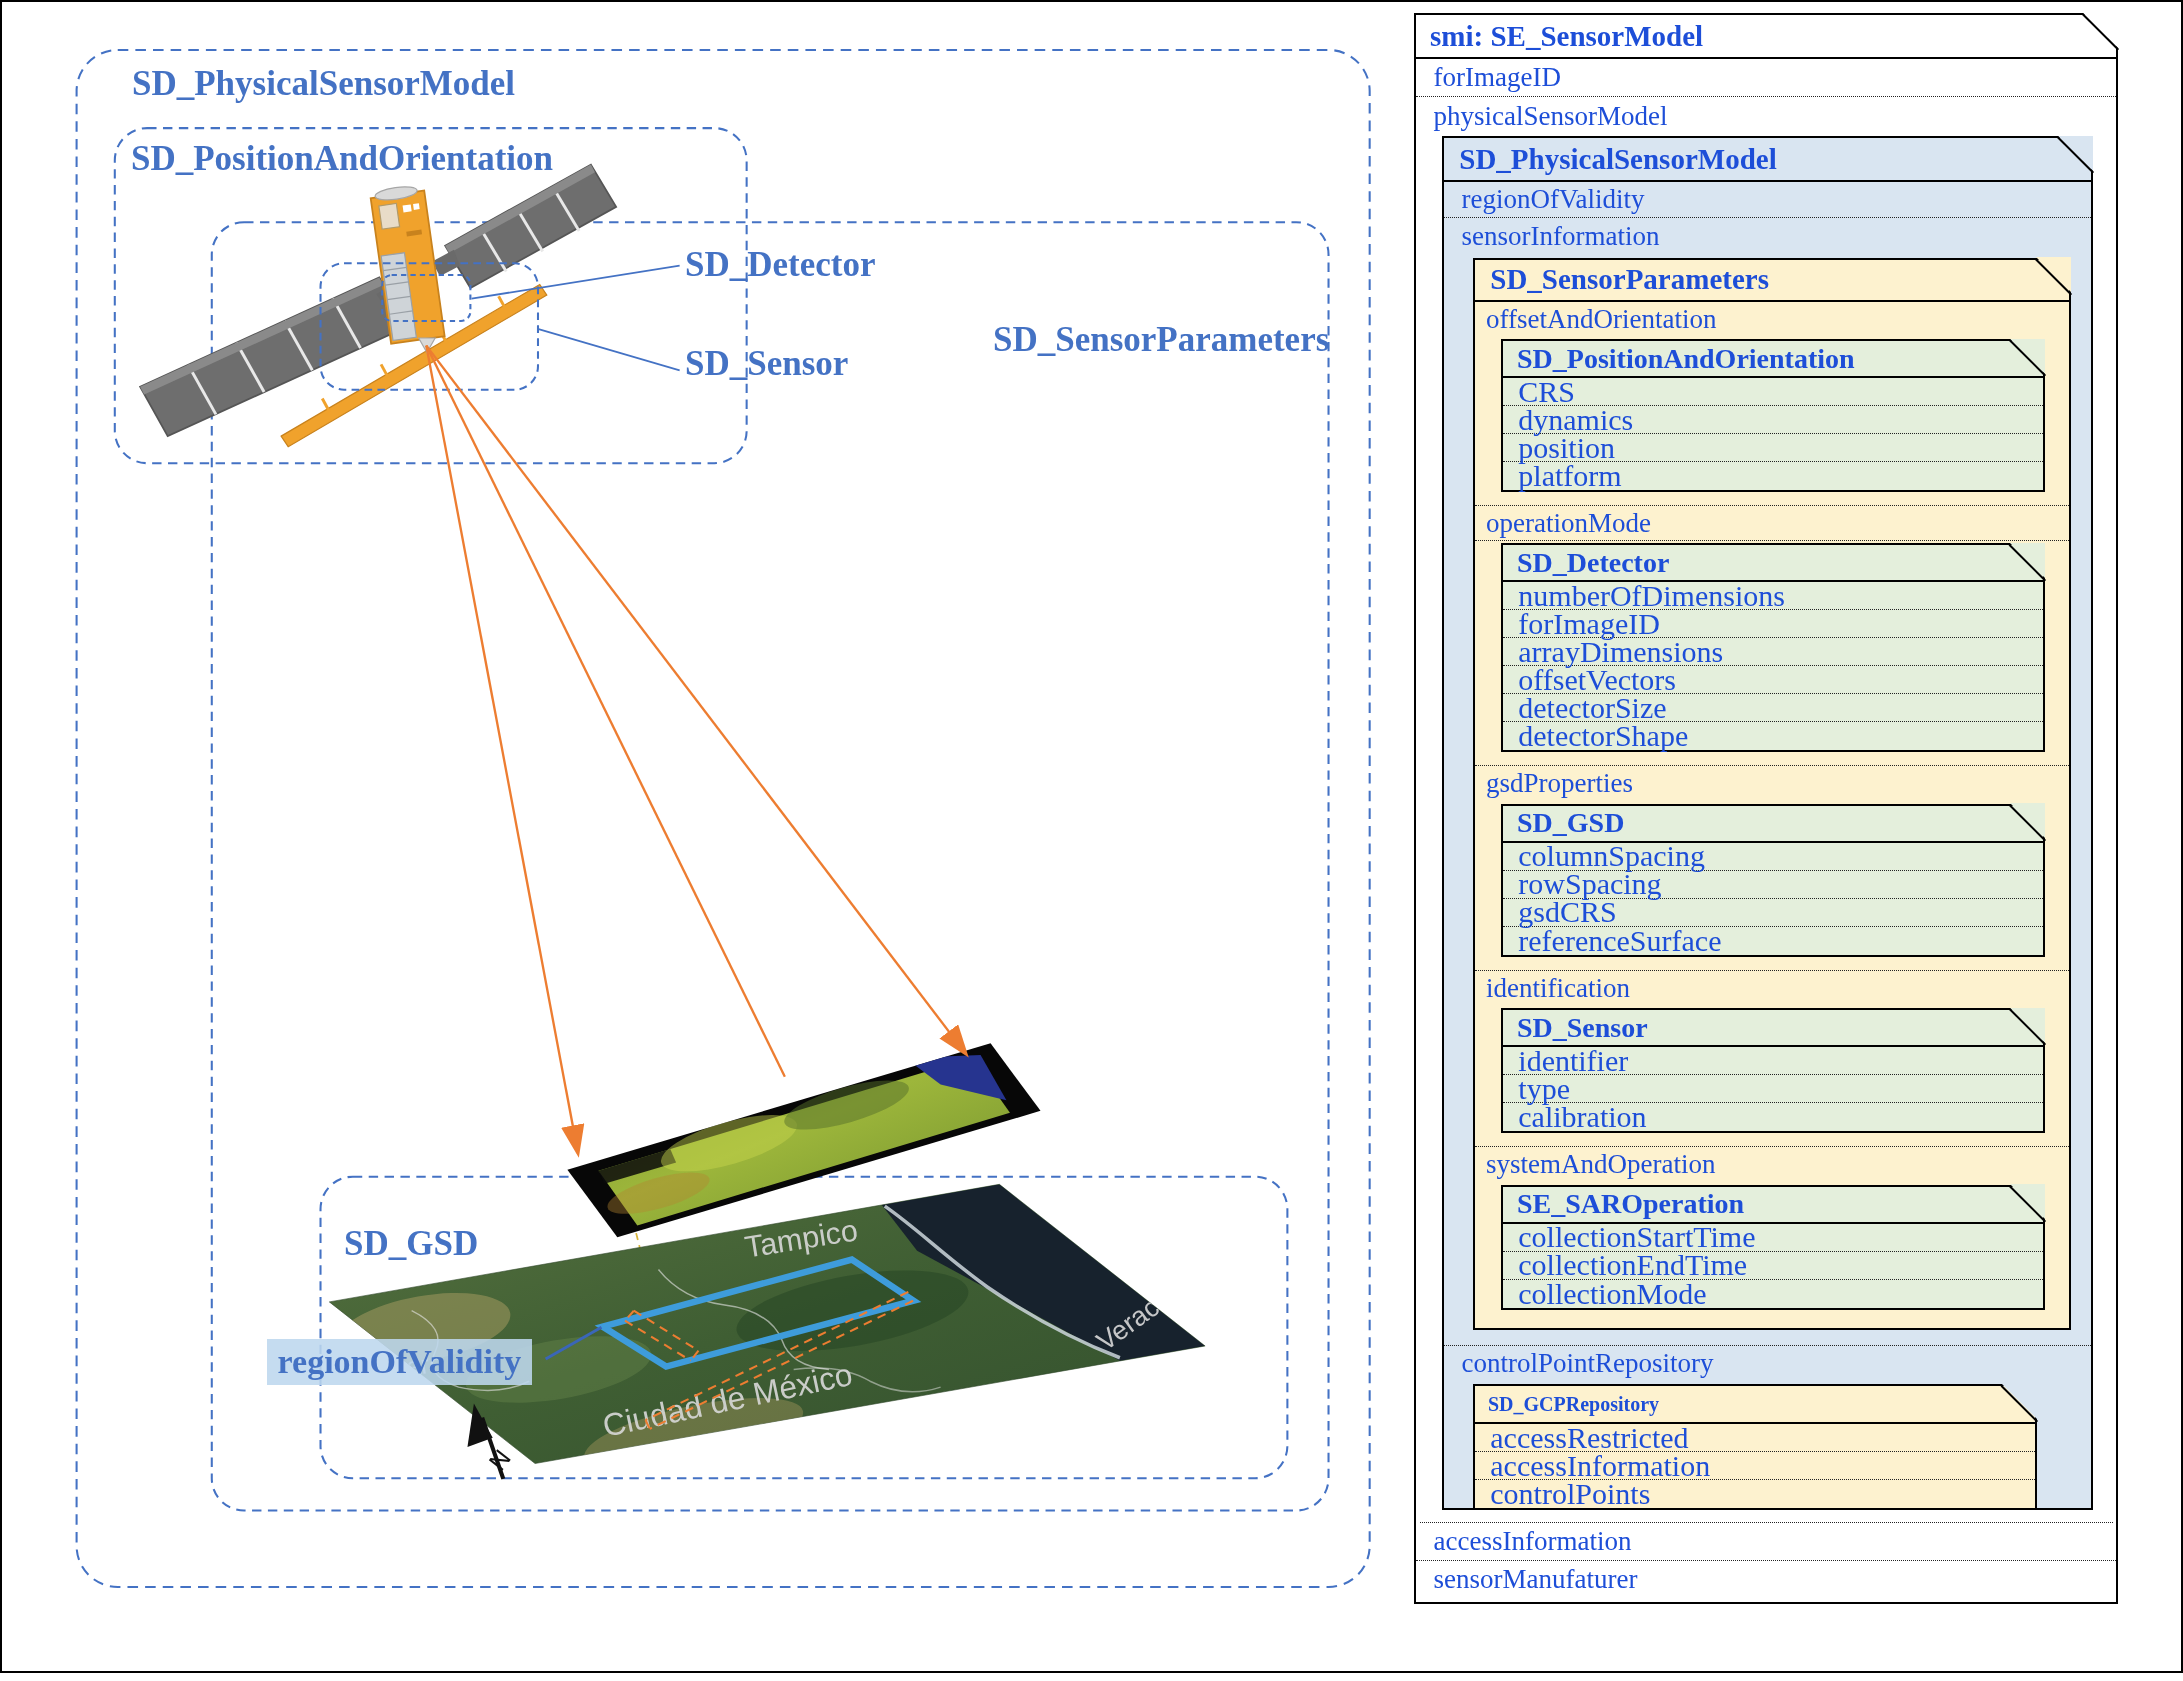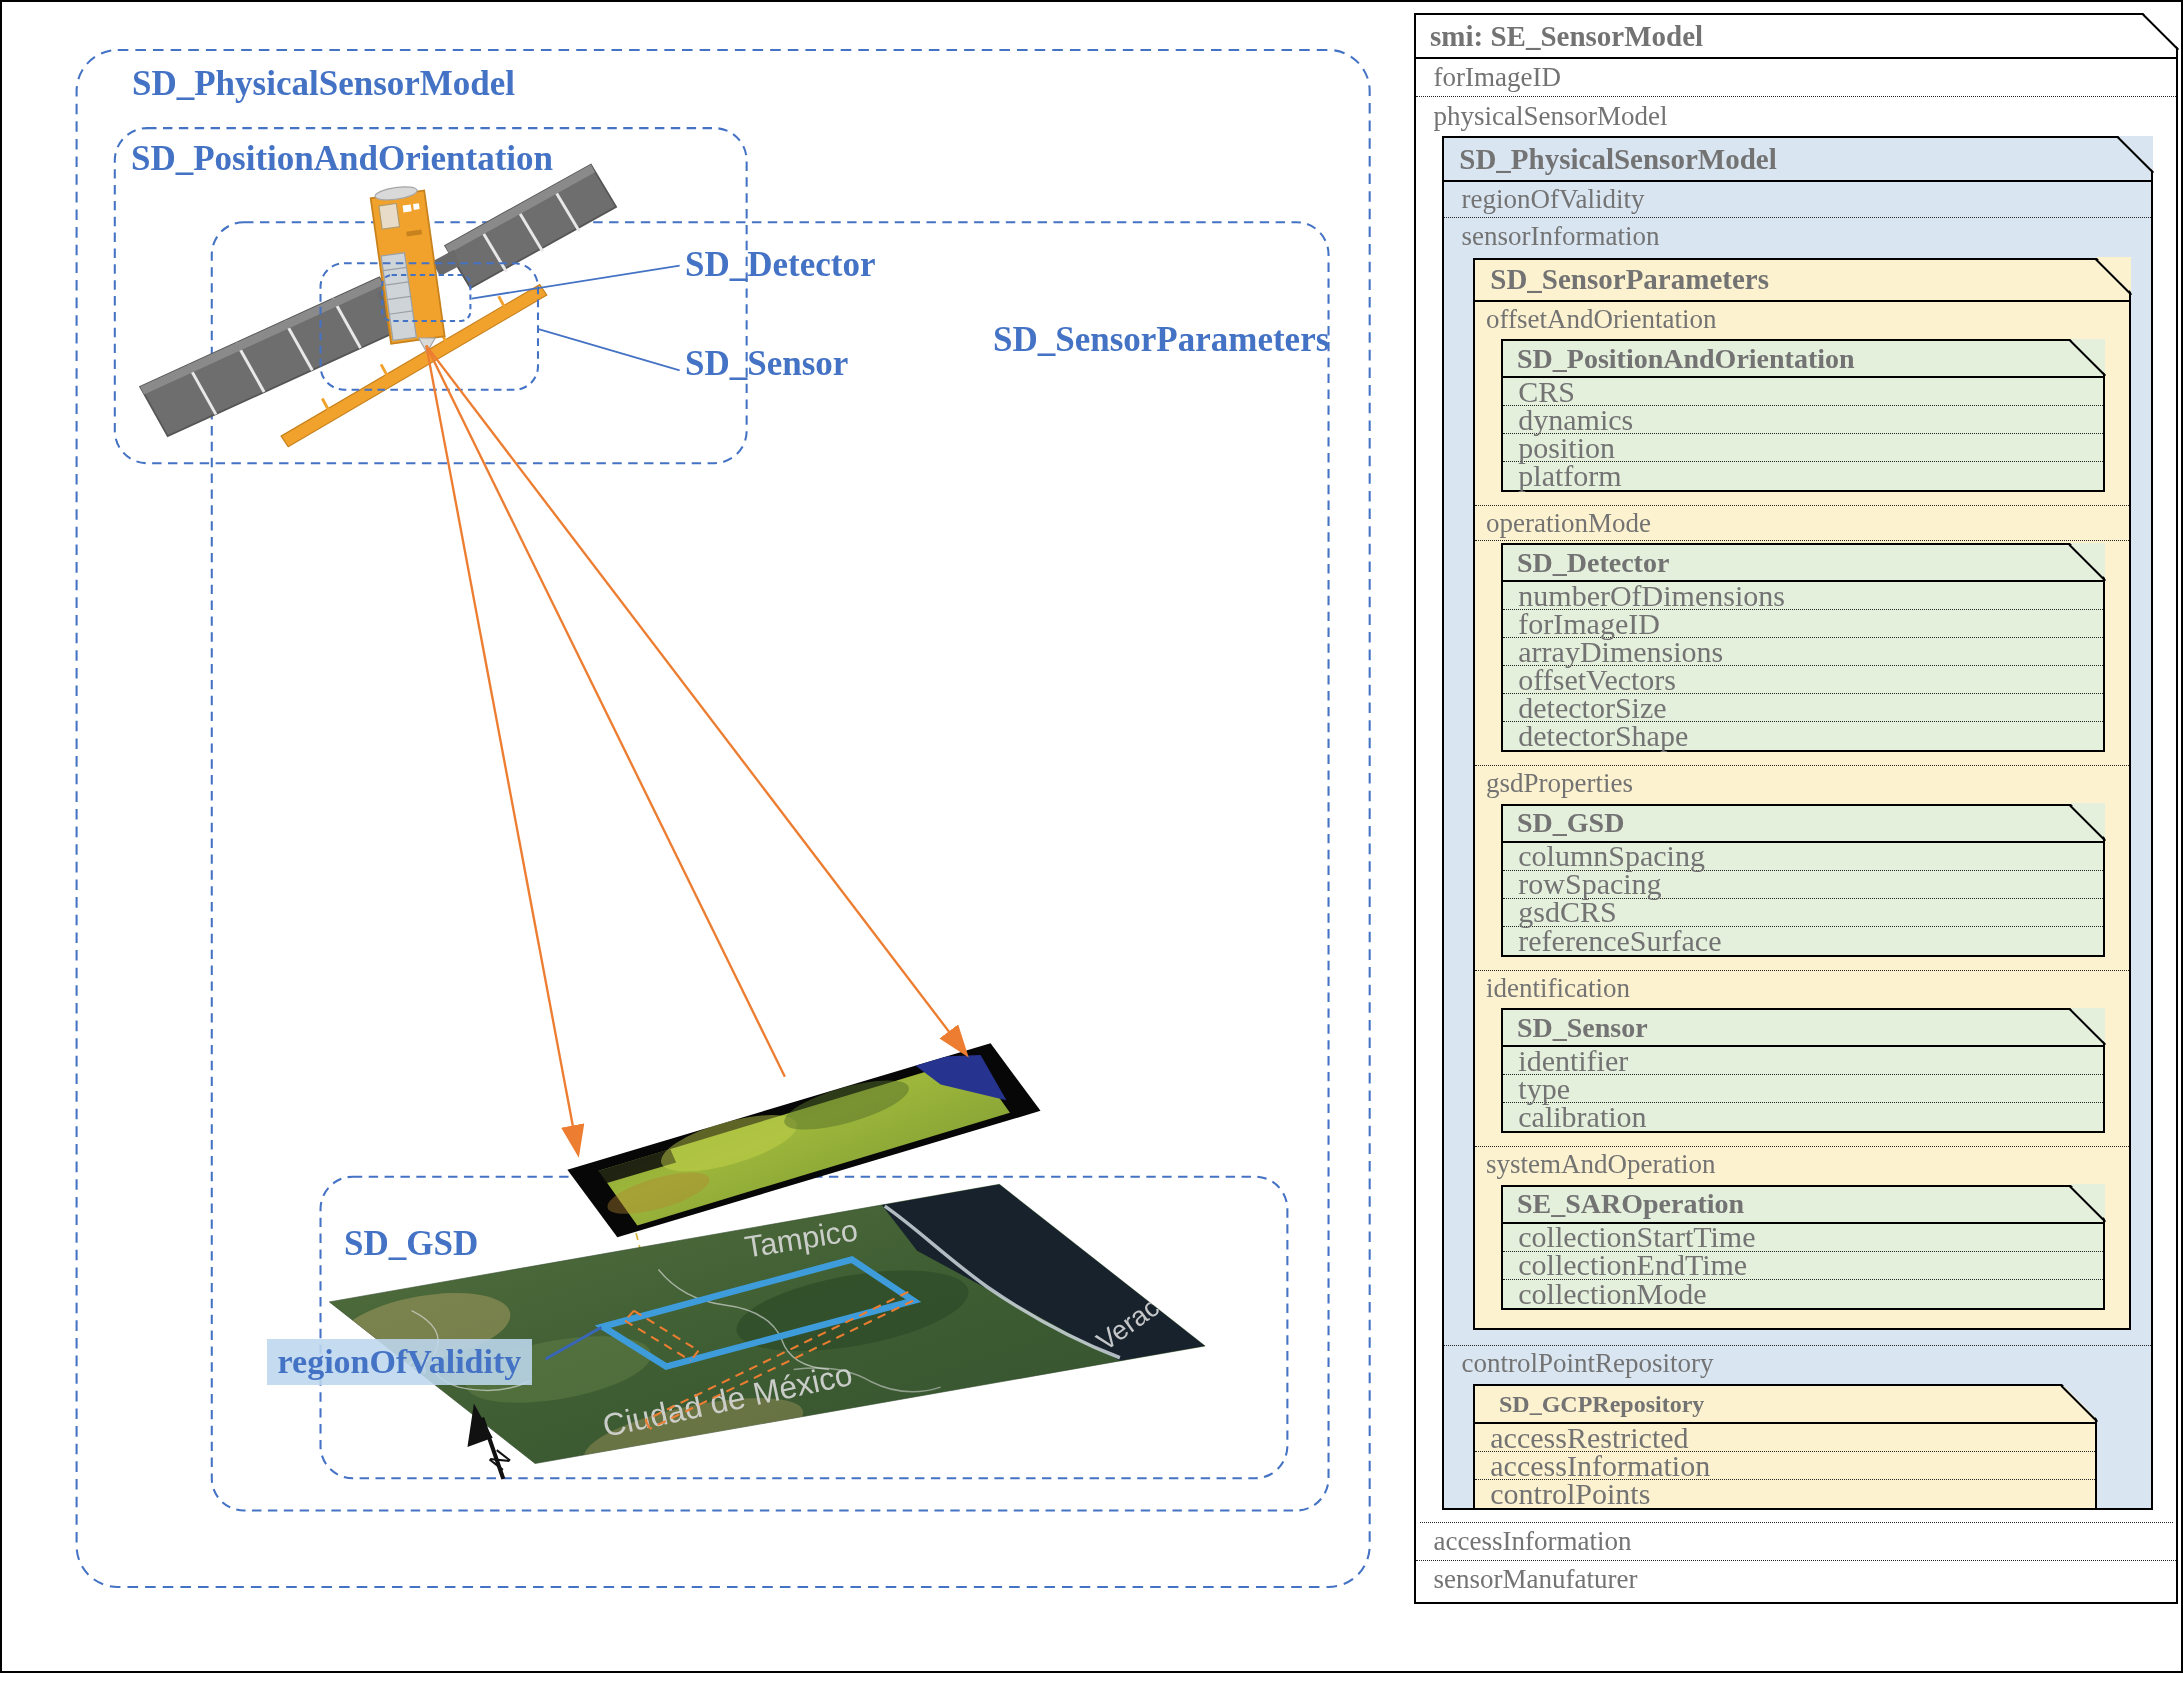--- a/index.html
+++ b/index.html
@@ -6,22 +6,22 @@
     font-family:"Liberation Serif",serif;}
   #canvas{position:absolute;left:0;top:0;width:2183px;height:1681px;background:#fff;}
   #frame{position:absolute;left:0;top:0;width:2183px;height:1673px;border:2.4px solid #000;box-sizing:border-box;}
 
   
   .blab{position:absolute;color:#4472C4;font-weight:bold;font-size:35px;white-space:nowrap;line-height:1;}
   .blab.small{font-size:34px;}
   #region-label{background:rgba(189,215,238,.88);padding:5.9px 10.6px;}
 
   
-  #panel{position:absolute;left:1414px;top:13px;width:764px;height:1591px;background:#fff;
-    border:2.4px solid #000;box-sizing:border-box;--pbg:#ffffff;font-size:27px;color:#737373;}
+  #panel{position:absolute;left:1414px;top:13px;width:704px;height:1591px;background:#fff;
+    border:2.4px solid #000;box-sizing:border-box;--pbg:#ffffff;font-size:27px;color:#1d4ed8;}
   .nb{position:relative;box-sizing:border-box;border:2.4px solid #000;}
   .nb::before{content:"";position:absolute;top:-2.4px;right:-2.4px;width:0;height:0;
     border-top:35px solid var(--pbg);border-left:35px solid transparent;z-index:3;}
   .nb::after{content:"";position:absolute;top:-1.8px;left:calc(100% - 33px);width:51px;height:2.4px;
     background:#000;transform:rotate(45deg);transform-origin:0 0;z-index:4;}
   #panel.nb{border-width:2.4px;}
   .r{box-sizing:border-box;display:flex;align-items:center;padding-left:17.6px;white-space:nowrap;overflow:visible;}
   .dot{border-bottom:1.8px dotted #222;}
   .hd{font-weight:bold;font-size:29px;border-bottom:2.4px solid #000;}
   #smi-title{height:42px;padding-left:14px;display:flex;align-items:center;}
@@ -30,21 +30,21 @@
   .bluebox>.hd{height:42px;display:flex;align-items:center;padding-left:15.3px;}
   .brow{height:36px;}
   .yellowbox{--pbg:#FDF2CF;background:#FDF2CF;margin:3.5px 20px 0 29px;height:1072px;border-width:2.4px;}
   .yellowbox>.hd{height:40px;display:flex;align-items:center;padding-left:15.3px;}
   .yrow{height:35px;padding-left:11px;}
   .greenbox{--pbg:#E4EFDC;background:#E4EFDC;margin:2.4px 23.5px 0 26px;border-width:2.4px;}
   .greenbox>.hd{height:35px;display:flex;align-items:center;padding-left:14px;font-size:28px;}
   .gi{height:28px;font-size:30px;padding-left:15.3px;}
   .gap{height:13px;}
   .gcpbox{--pbg:#D9E5F1;background:#FDF2CF;margin:2.4px 54px 0 29px;border-width:2.4px;}
-  .gcpbox>.hd{height:36px;display:flex;align-items:center;padding-left:24px;font-size:24px;}
+  .gcpbox>.hd{height:36px;display:flex;align-items:center;padding-left:13px;font-size:20px;}
   svg text{font-family:"Liberation Sans",sans-serif;}
 </style>
 </head>
 <body>
 
 <div id="canvas">
   <div id="frame"></div>
 
   <svg width="1411" height="1681" viewBox="0 0 2400 2860" style="position:absolute;left:0;top:0;">
     <defs>

